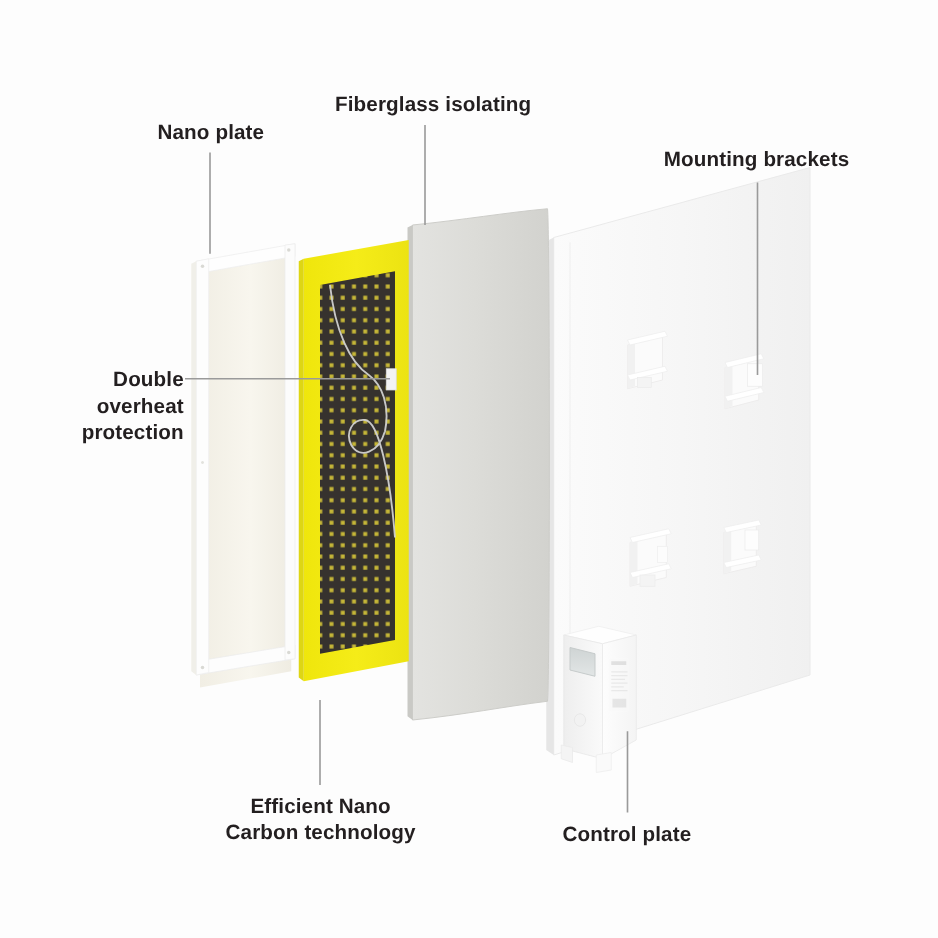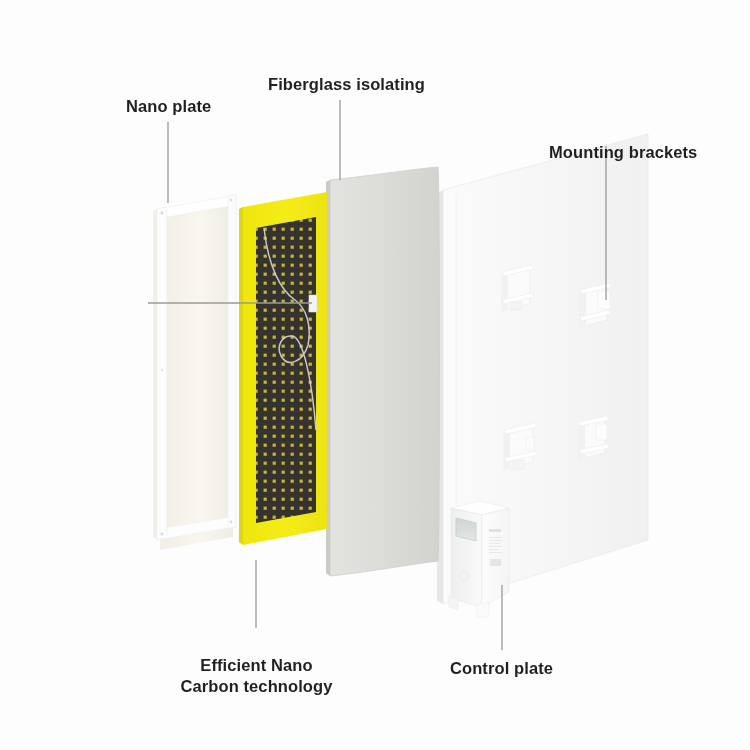--- a/index.html
+++ b/index.html
@@ -22,23 +22,23 @@
     color:#231f20;
     font-size:16.5px;
     line-height:21px;
     letter-spacing:.1px;
     white-space:pre-line;
     font-weight:700;
   }
 
   #lab-front{left:126px;top:96px;}
   #lab-fiber{left:268px;top:74px;}
-  #lab-mount{left:549px;top:118px;margin-top:24px;}
+  #lab-mount{left:531px;top:118px;}
   #lab-double{left:50px;top:294px;width:97px;text-align:right;}
-  #lab-nano{left:169px;top:635px;width:175px;text-align:center;margin-top:20px;}
+  #lab-nano{left:169px;top:635px;width:175px;text-align:center;}
   #lab-control{left:450px;top:658px;}
 </style>
 </head>
 <body>
 
 <div id="stage">
 
   <svg id="art" viewBox="0 0 750 750">
     <defs>
 
@@ -198,19 +198,22 @@
       <line x1="502" y1="585" x2="502" y2="650"></line>
     </g>
   </svg>
 
   <div class="label" id="lab-front">Nano plate</div>
 
   <div class="label" id="lab-fiber">Fiberglass isolating</div>
 
   <div class="label" id="lab-mount">Mounting brackets</div>
 
+  <div class="label" id="lab-double">Double
+overheat
+protection</div>
 
   <div class="label" id="lab-nano">Efficient Nano
 Carbon technology</div>
 
   <div class="label" id="lab-control">Control plate</div>
 
 </div>
 
 </body></html>

